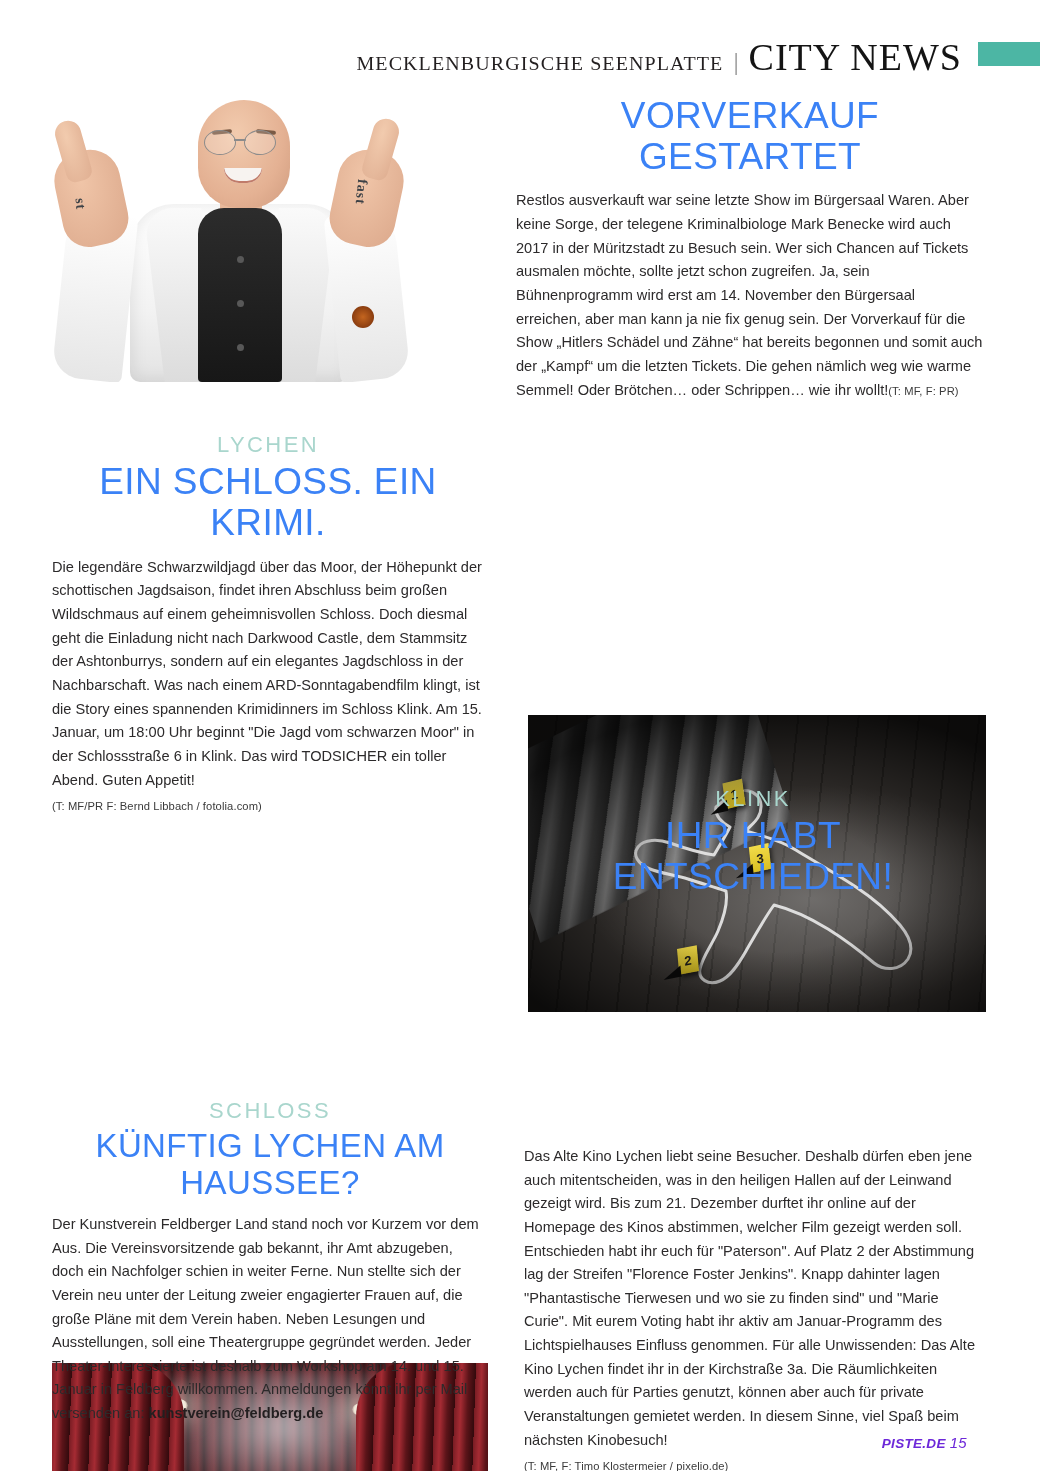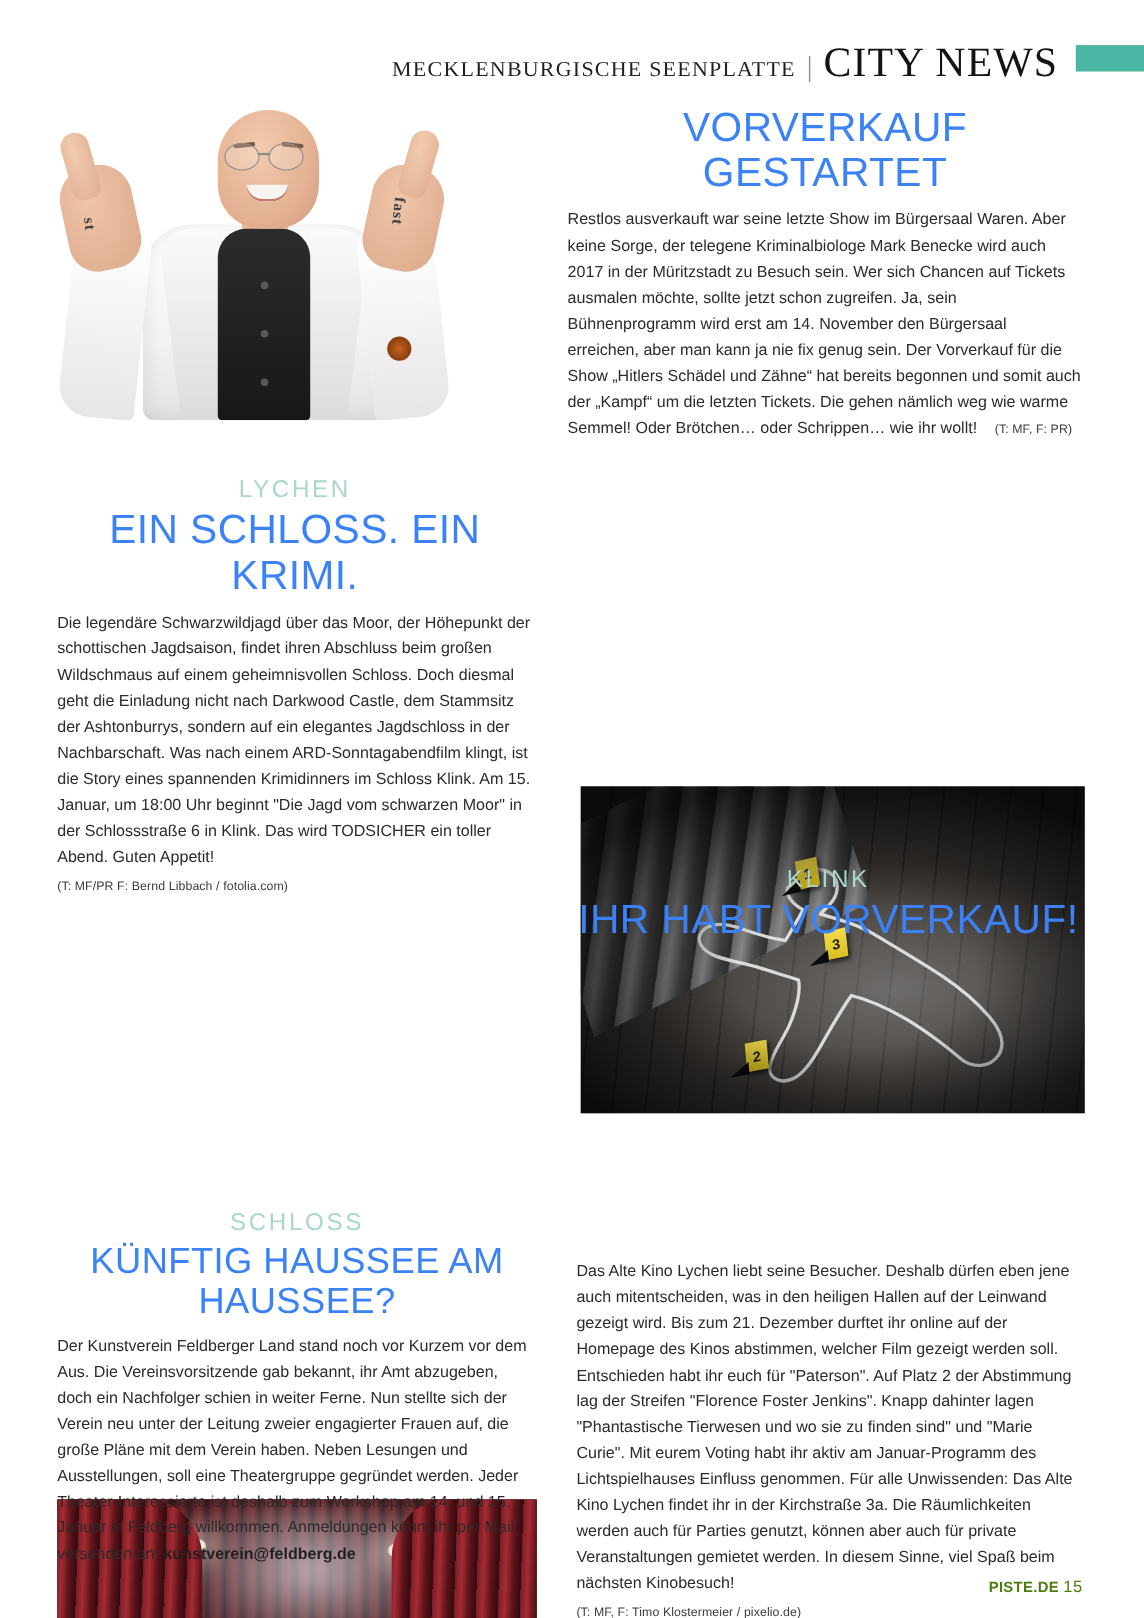--- a/index.html
+++ b/index.html
@@ -90,45 +90,46 @@
   .mail { font-weight: bold; }
   .credit {
     font-size: 11.2px;
     color: #3a3a3a;
     letter-spacing: 0.1px;
     margin-top: 5px;
     display: block;
   }
   .credit.inline {
     display: inline;
-    margin-left: 16px;
+    margin-left: 0;
   }
 
   
   .block { position: absolute; }
 
   #photo-benecke   { left: 2px;   top: 92px;  width: 462px;  height: 290px; }
   #art-waren       { left: 516px; top: 96px;  width: 468px;  height: 290px; }
 
   #art-klink       { left: 52px;  top: 432px; width: 432px;  height: 310px; }
   #photo-crime     { left: 528px; top: 425px; width: 458px;  height: 297px; }
 
   #photo-stage     { left: 52px;  top: 776px; width: 436px;  height: 296px; }
   #art-lychen      { left: 520px; top: 786px; width: 466px;  height: 60px; }
   #art-lychen-body { left: 524px; top: 1133px; width: 462px; height: 250px; }
 
   #art-feldberg    { left: 52px;  top: 1098px; width: 436px; height: 320px; }
 
   .footer {
     position: absolute;
-    right: 56px;
+    right: 73px;
     bottom: 20px;
     font-size: 14px;
     letter-spacing: 0.3px;
-    color: #4d7c0f;
+    color: #6d28d9;
+    font-style: italic;
   }
   .footer .site { font-weight: bold; font-size: 13.5px; }
   .footer .pageno { font-weight: 400; font-size: 15px; margin-left: 4px; }
 
   
   .img { position: relative; overflow: hidden; }
 
   
   #photo-benecke { background: #ffffff; }
   .ben-stage { position: absolute; inset: 0; }
@@ -387,34 +388,34 @@
   <div class="stage-smoke"></div>
   <div class="spot s1"></div>
   <div class="spot s2"></div>
   <div class="curtain left"></div>
   <div class="curtain right"></div>
 
 </div>
 
 <div class="block" id="art-lychen">
   <div class="kicker">KLINK</div>
-  <h2 class="headline">IHR HABT VORVERKAUF!</h2>
+  <h2 class="headline">IHR HABT ENTSCHIEDEN!</h2>
 </div>
 
 <div class="block" id="art-lychen-body">
   <div class="body">
     <p>Das Alte Kino Lychen liebt seine Besucher. Deshalb dürfen eben jene auch mitentscheiden, was in den heiligen Hallen auf der Leinwand gezeigt wird. Bis zum 21. Dezember durftet ihr online auf der Homepage des Kinos abstimmen, welcher Film gezeigt werden soll. Entschieden habt ihr euch für "Paterson". Auf Platz 2 der Abstimmung lag der Streifen "Florence Foster Jenkins". Knapp dahinter lagen "Phantastische Tierwesen und wo sie zu finden sind" und "Marie Curie". Mit eurem Voting habt ihr aktiv am Januar-Programm des Lichtspielhauses Einfluss genommen. Für alle Unwissenden: Das Alte Kino Lychen findet ihr in der Kirchstraße 3a. Die Räumlichkeiten werden auch für Parties genutzt, können aber auch für private Veranstaltungen gemietet werden. In diesem Sinne, viel Spaß beim nächsten Kinobesuch!</p>
     <span class="credit">(T: MF, F: Timo Klostermeier / pixelio.de)</span>
   </div>
 </div>
 
 <div class="block" id="art-feldberg">
   <div class="kicker">SCHLOSS</div>
   <h2 class="headline small">
-    <span>KÜNFTIG HAUSSEE AM</span><br>
+    <span>KÜNFTIG LYCHEN AM</span><br>
     <span>HAUSSEE?</span>
   </h2>
   <div class="body">
     <p><span>Der Kunstverein Feldberger Land stand noch vor Kurzem vor dem Aus. Die Vereinsvorsitzende gab bekannt, ihr Amt abzugeben, doch ein Nachfolger schien in weiter Ferne. Nun stellte sich der Verein neu unter der Leitung zweier engagierter Frauen auf, die große Pläne mit dem Verein haben. Neben Lesungen und Ausstellungen, soll eine Theatergruppe gegründet werden. Jeder Theater-Interessierte ist deshalb zum Workshop am 14. und 15. Januar in Feldberg willkommen. Anmeldungen könnt ihr per Mail versenden an: </span><a class="mail" href="#" style="color:#231f20;text-decoration:none;">kunstverein@feldberg.de</a></p>
   </div>
 </div>
 
 <div class="footer">
   <span class="site">PISTE.DE</span><span class="pageno">15</span>
 </div>

